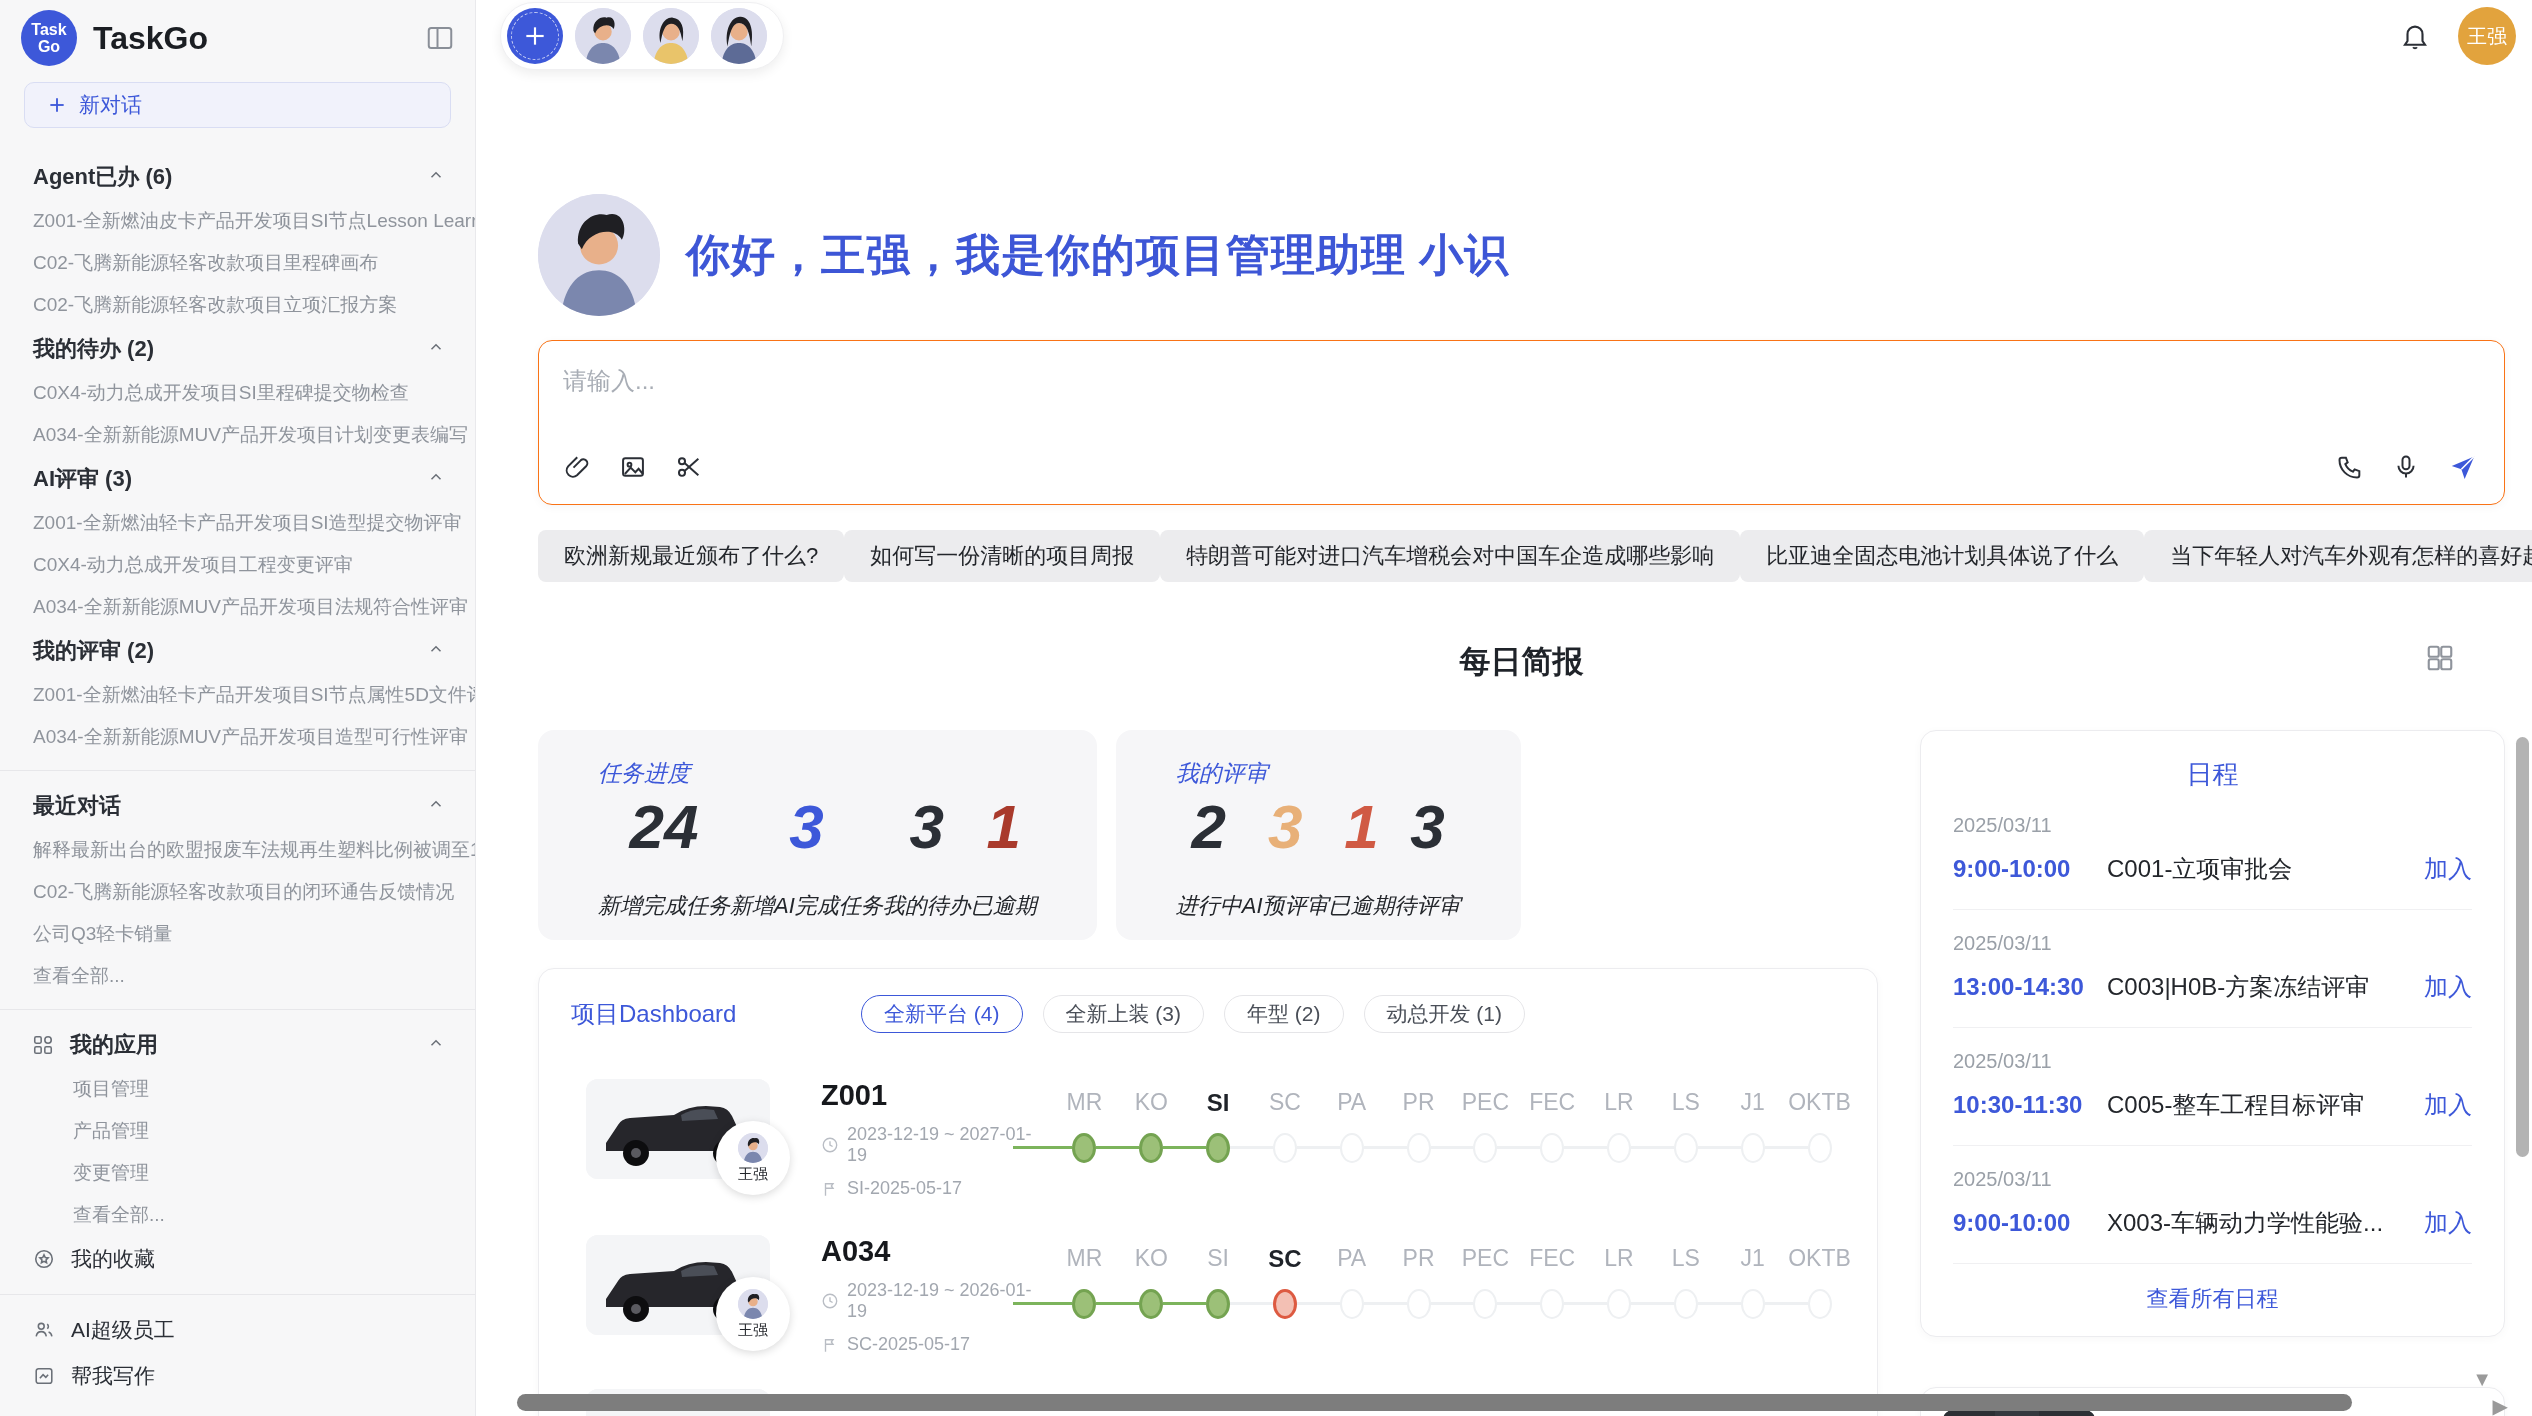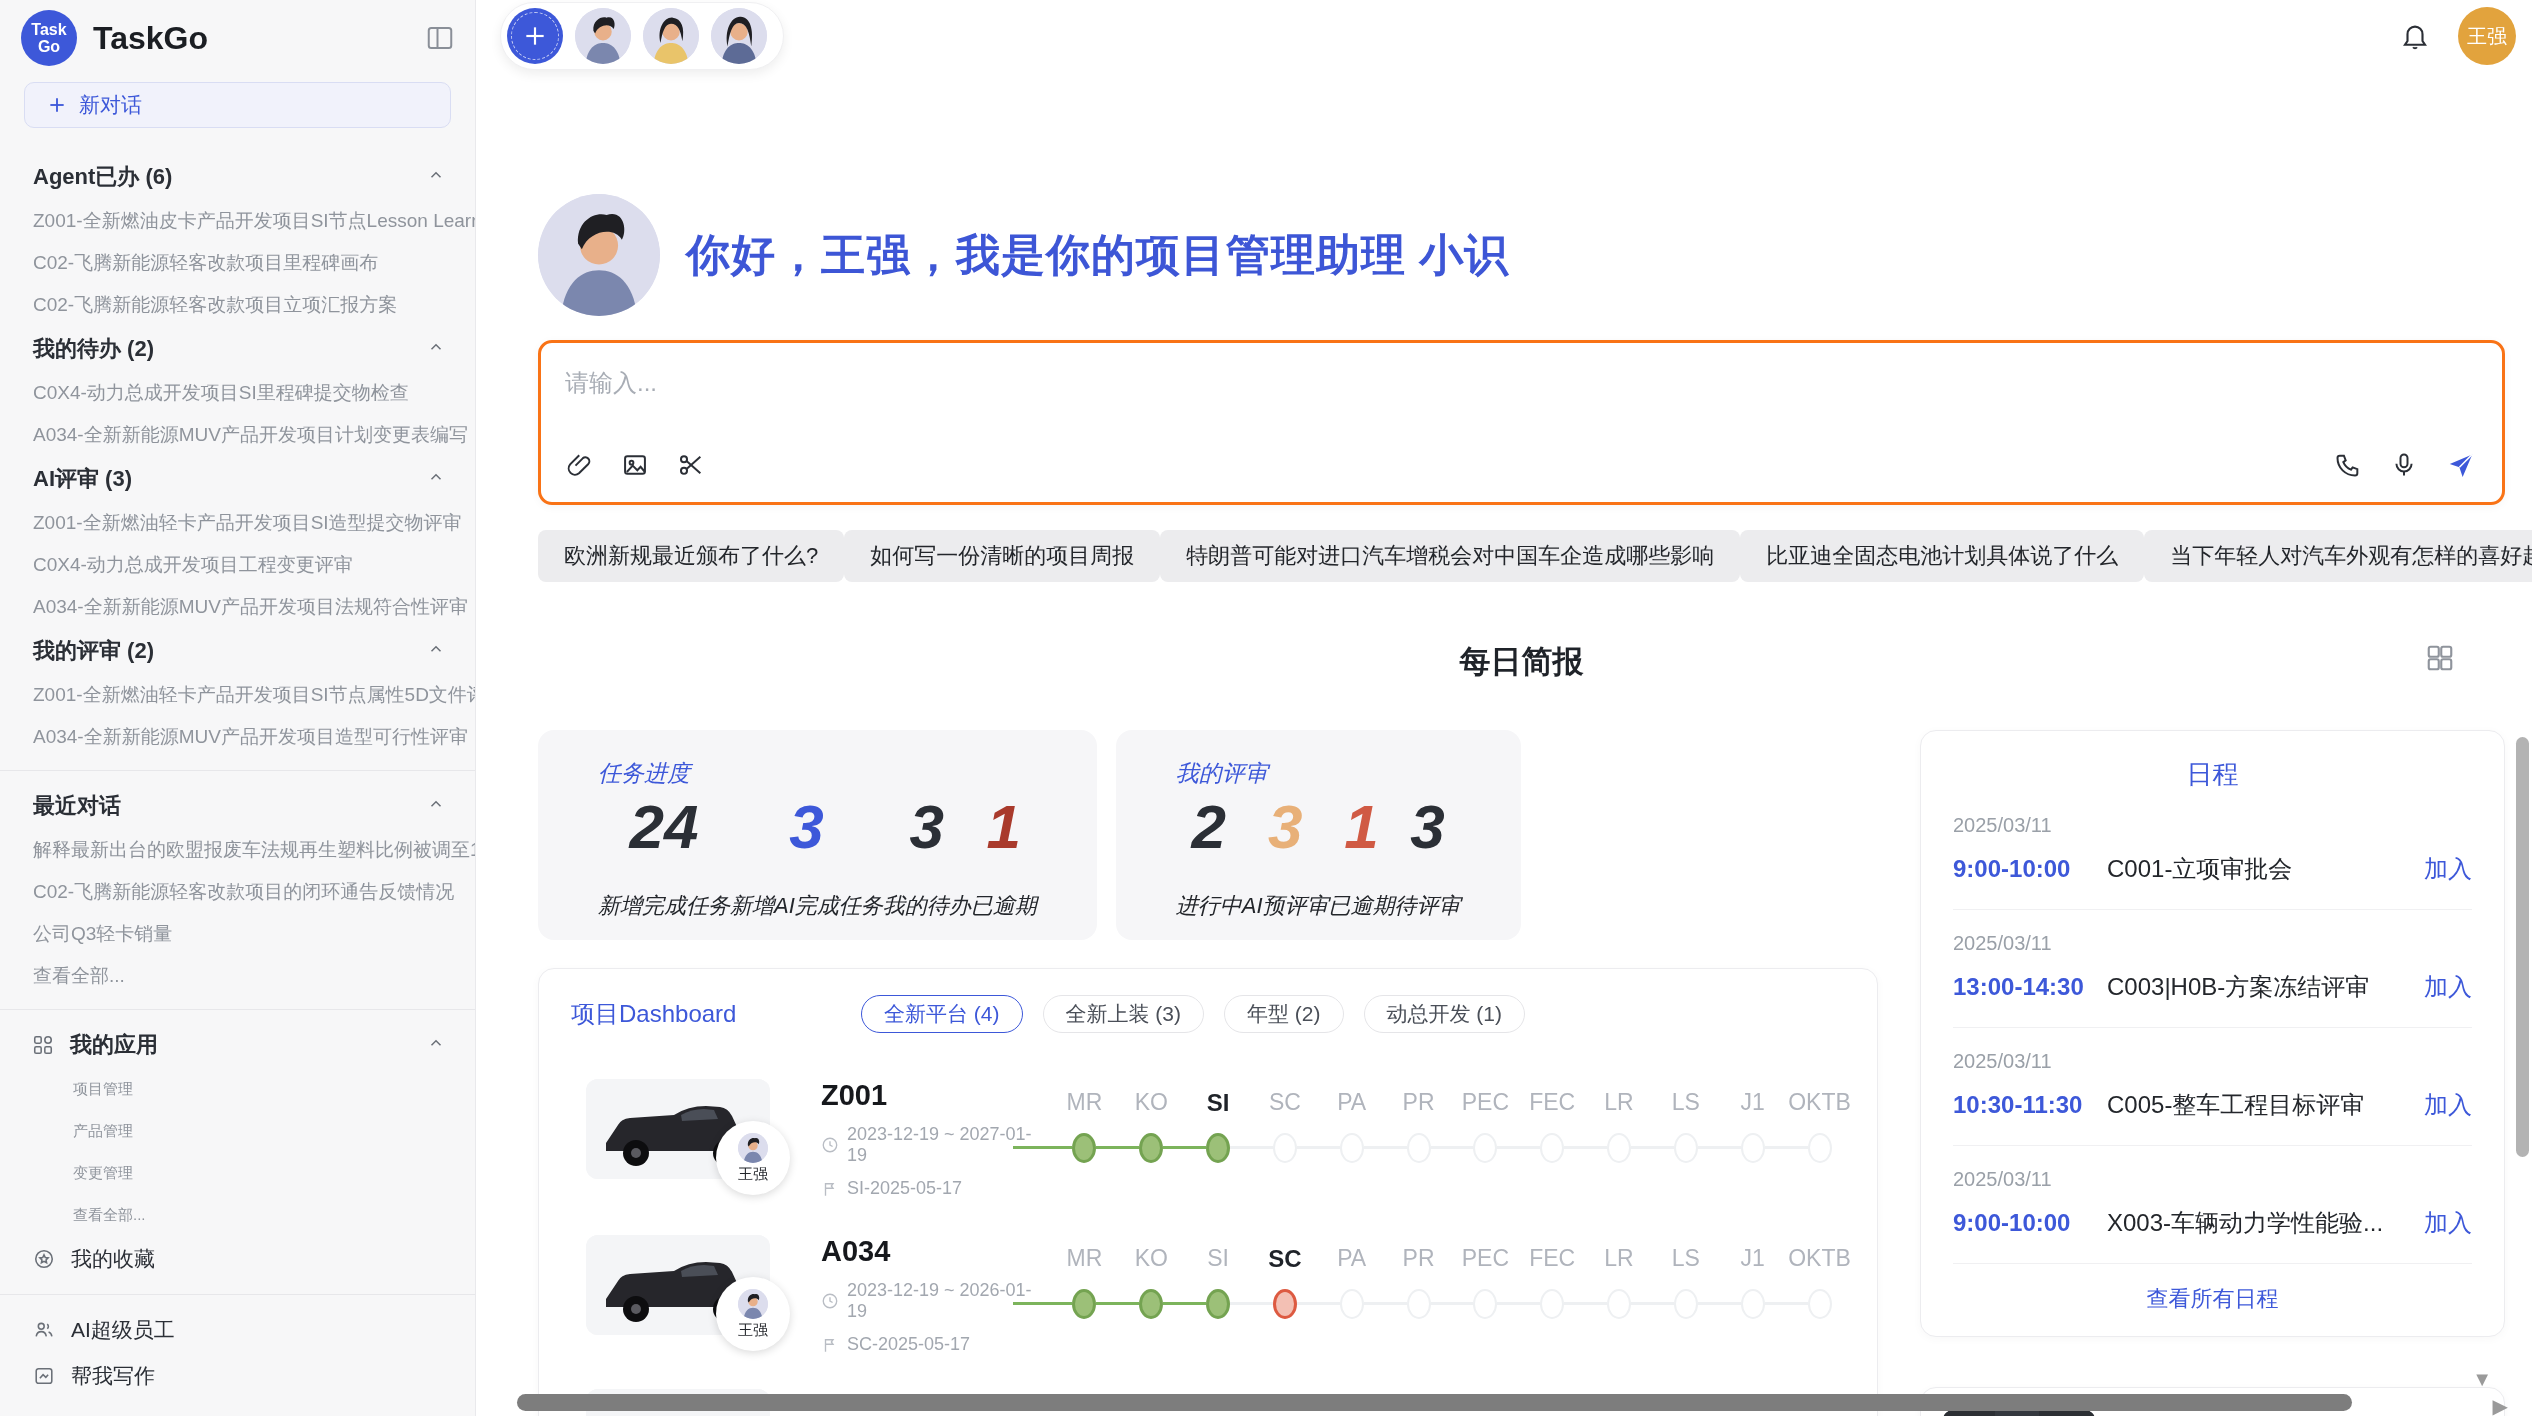--- a/index.html
+++ b/index.html
@@ -22,21 +22,21 @@
   .side-scroll { flex:1; overflow:hidden; padding-top:26px; }
   .section-header { display:flex; align-items:center; padding:0 30px 0 33px; height:46px;
     font-size:22px; font-weight:600; color:#2b2f36; }
   .section-header .chev { margin-left:auto; color:#6b7078; }
   .side-item { height:42px; line-height:42px; padding:0 30px 0 33px; font-size:19px;
     color:#8f949c; white-space:nowrap; overflow:hidden; cursor:pointer; }
   .side-divider { height:1px; background:#e7e7ea; margin:12px 0; }
   .apps-header { display:flex; align-items:center; gap:16px; padding:0 30px 0 32px;
     height:46px; font-size:22px; font-weight:600; color:#2b2f36; }
   .apps-header .chev { margin-left:auto; color:#6b7078; }
-  .sub-item { height:42px; line-height:42px; padding-left:73px; font-size:15px; color:#8f949c;
+  .sub-item { height:42px; line-height:42px; padding-left:73px; font-size:19px; color:#8f949c;
     white-space:nowrap; overflow:hidden; cursor:pointer; }
   .link-item { display:flex; align-items:center; gap:16px; padding:0 33px; height:46px;
     font-size:21px; color:#2b2f36; cursor:pointer; }
   .link-item svg { color:#6b7078; }
 
   
   .main { flex:1; display:flex; flex-direction:column; overflow:hidden; }
   .topbar { height:72px; display:flex; align-items:center; padding:0 16px 0 24px; }
   .pill { display:flex; align-items:center; gap:12px; background:#fff; border:1px solid #f0f0f2;
     border-radius:40px; padding:5px 16px 5px 6px; box-shadow:0 4px 12px rgba(0,0,0,.07); }
@@ -47,21 +47,21 @@
   .topbar-right { margin-left:auto; display:flex; align-items:center; gap:28px; }
   .user-avatar { width:58px; height:58px; border-radius:50%; background:#e2a33d; color:#fff;
     font-size:20px; display:grid; place-items:center; cursor:pointer; }
 
   .content { flex:1; overflow:hidden; padding:0 27px 0 62px; position:relative; }
 
   .greeting { margin-top:122px; display:flex; align-items:center; gap:26px; }
   .greet-avatar { width:122px; height:122px; border-radius:50%; overflow:hidden; background:#dcdded; }
   .greet-text { font-size:44px; font-weight:bold; color:#3d56d6; letter-spacing:1px; }
 
-  .input-card { margin-top:24px; height:165px; border:3px solid #f97316; border-radius:14px;
+  .input-card { margin-top:24px; height:165px; border:1px solid #f97316; border-radius:14px;
     box-shadow:0 2px 10px rgba(0,0,0,.04); display:flex; flex-direction:column; background:#fff; }
   .chat-input { flex:1; border:none; outline:none; resize:none; font:inherit; font-size:24px;
     color:#23262b; padding:24px 24px 0; background:transparent; }
   .chat-input::placeholder { color:#a8adb5; }
   .input-actions { display:flex; align-items:center; gap:28px; padding:0 26px 18px 24px; color:#2b2f36; }
   .input-actions .spacer { flex:1; }
   .input-actions svg { cursor:pointer; }
   .send svg { color:#3d58d9; }
 
   .chips { display:flex; justify-content:space-between; margin-top:25px; }

